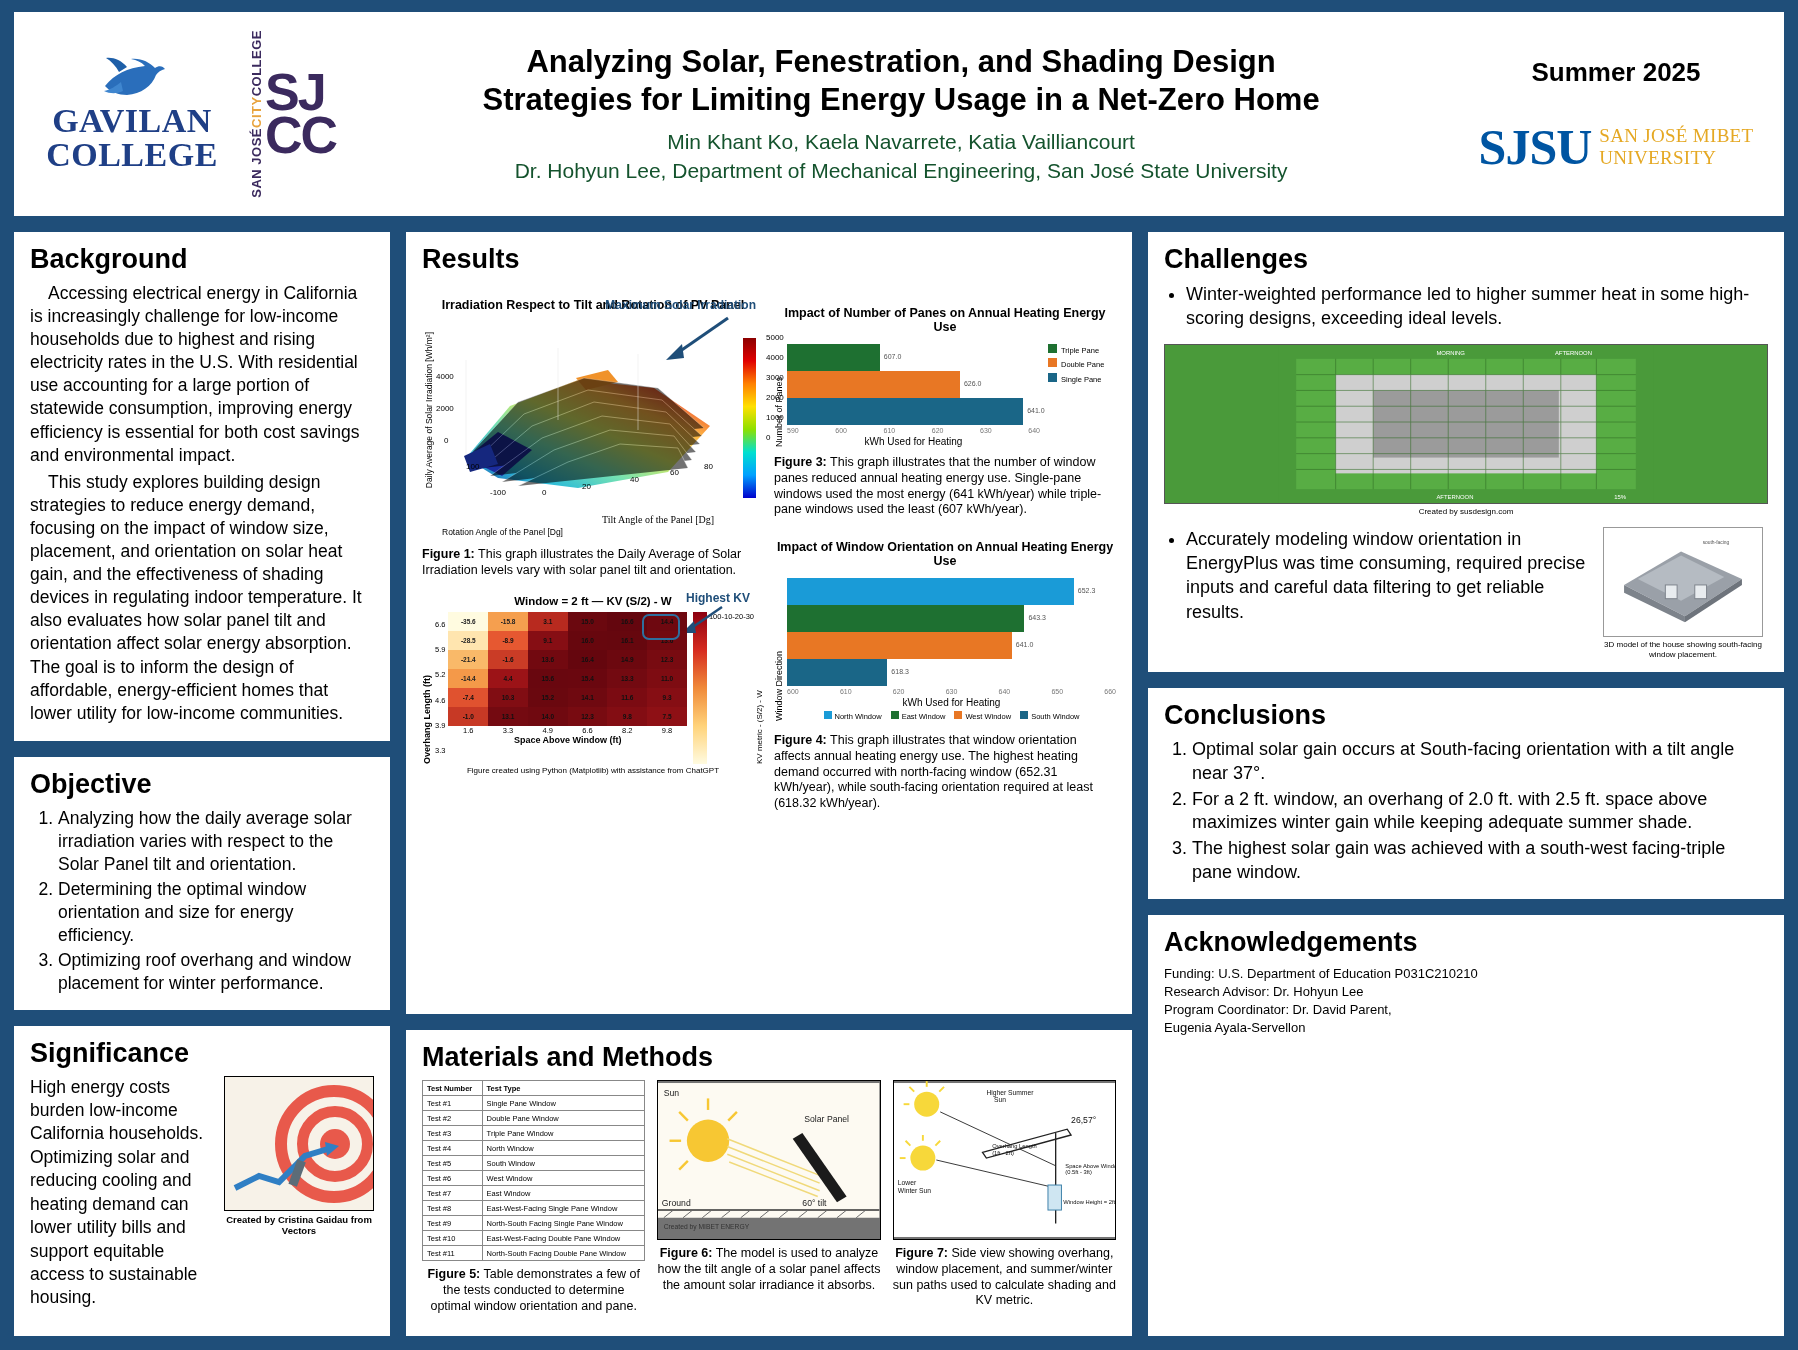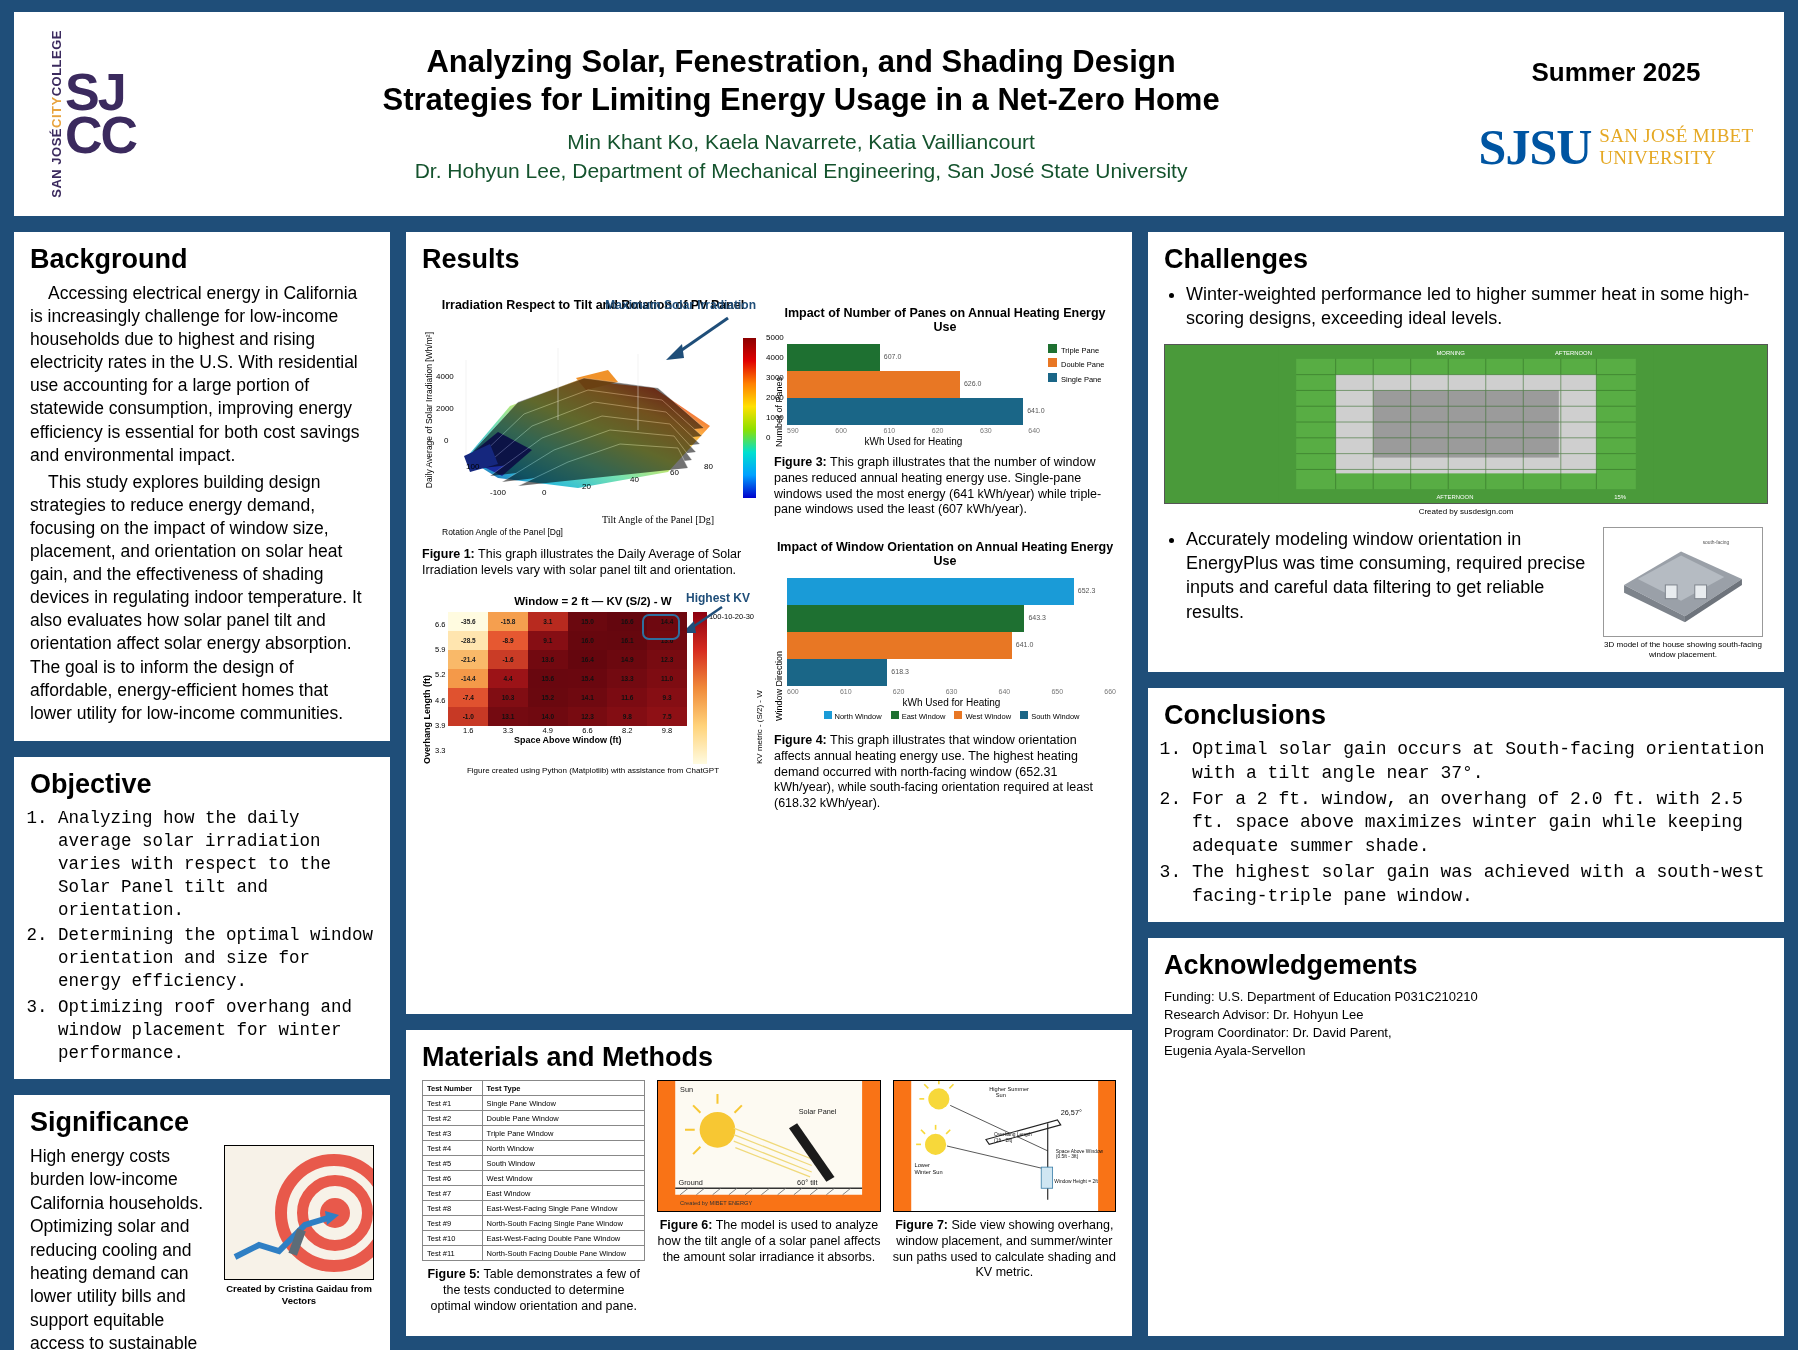--- a/index.html
+++ b/index.html
@@ -46,21 +46,21 @@
   .cols { display: flex; gap: 12px; margin-top: 12px; height: 1108px; }
   .col-left   { width: 380px; display: flex; flex-direction: column; gap: 12px; }
   .col-mid    { width: 730px; display: flex; flex-direction: column; gap: 12px; }
   .col-right  { flex: 1; display: flex; flex-direction: column; gap: 12px; }
 
   .card { background: #fff; border: 2px solid #1f4e79; padding: 12px 16px; }
   h2.sec { font-size: 27px; font-weight: bold; margin-bottom: 7px; }
   .body-txt { font-size: 17.5px; line-height: 1.32; text-align: left; }
   .body-txt p { margin-bottom: 4px; text-indent: 18px; }
   ol.obj { font-size: 17.5px; line-height: 1.32; padding-left: 28px; }
-  ol.obj li { margin-bottom: 2px; font-family: Liberation Mono, monospace; }
+  ol.obj li { margin-bottom: 2px; }
   ul.chal { font-size: 18px; line-height: 1.34; padding-left: 22px; }
   ul.chal li { margin-bottom: 14px; }
 
   
   .sig-wrap { display: flex; gap: 10px; }
   .sig-txt { font-size: 17.5px; line-height: 1.34; flex: 1; }
   .sig-img { width: 150px; flex: none; }
   .target-box { width: 150px; height: 135px; border: 1px solid #000; background: #f7f2e8;
      position: relative; overflow: hidden; }
   .ring { position: absolute; border-radius: 50%; }
@@ -109,38 +109,47 @@
   .legend-h i { display: inline-block; width: 8px; height: 8px; margin-right: 3px; }
   .vlab { writing-mode: vertical-rl; transform: rotate(180deg); font-size: 9px; }
 
   
   .mm-inner { display: flex; gap: 12px; }
   .mm-col { flex: 1; }
   table.tests { border-collapse: collapse; width: 100%; }
   table.tests td, table.tests th { border: 1px solid #888; font-size: 7.5px;
      padding: 2.5px 4px; text-align: left; }
   table.tests th { font-weight: bold; }
-  .diagram { border: 1px solid #000; height: 132px; position: relative; background: #f97316; overflow: hidden; }
+  .diagram { border: 1px solid #000; height: 160px; position: relative; background: #737373; overflow: hidden; }
 
   
   .grid-img { width: 100%; height: 160px; border: 1px solid #555; position: relative;
      background: #4a9a3a; overflow: hidden; }
   .house-img { width: 160px; height: 110px; border: 1px solid #999; position: relative;
      background: #fff; overflow: hidden; margin: 0 auto; }
   .tiny { font-size: 8px; text-align: center; line-height: 1.25; }
   .ack-txt { font-size: 13px; line-height: 1.38; }
   .chal-flex { display: flex; gap: 8px; align-items: flex-start; }
 </style>
 </head>
 <body>
 
 <div class="poster">
 
   <div class="header">
 
+    <div class="logo-gavilan">
+      <svg width="70" height="46" viewBox="0 0 70 46" style="display:block;margin:0 auto 2px auto;">
+        <path d="M8 30 C18 18, 30 12, 48 10 C44 6, 40 4, 34 3 C44 2, 52 6, 58 12 C62 9, 66 10, 68 13 C64 14, 61 16, 59 19 C55 30, 44 38, 30 39 C22 39, 13 36, 8 30 Z" fill="#2a6ebb"></path>
+        <path d="M30 11 C24 4, 16 1, 9 2 C14 5, 19 10, 22 16 Z" fill="#1e5fa8"></path>
+        <path d="M24 26 C19 30, 13 34, 7 35 C13 38, 20 38, 26 35 Z" fill="#3f86cf"></path>
+      </svg>
+      <div class="gav-text">GAVILAN</div>
+      <div class="gav-text">COLLEGE</div>
+    </div>
 
     <div class="logo-sjcc">
       <div class="sjcc-vert">
         <span style="color:#3b2a5e;">SAN JOSÉ</span><span style="color:#e8a33d;">CITY</span><span style="color:#3b2a5e;">COLLEGE</span>
       </div>
       <div style="margin-left:2px;">
         <div class="sjcc-letters">SJ</div>
         <div class="sjcc-letters">CC</div>
       </div>
     </div>

